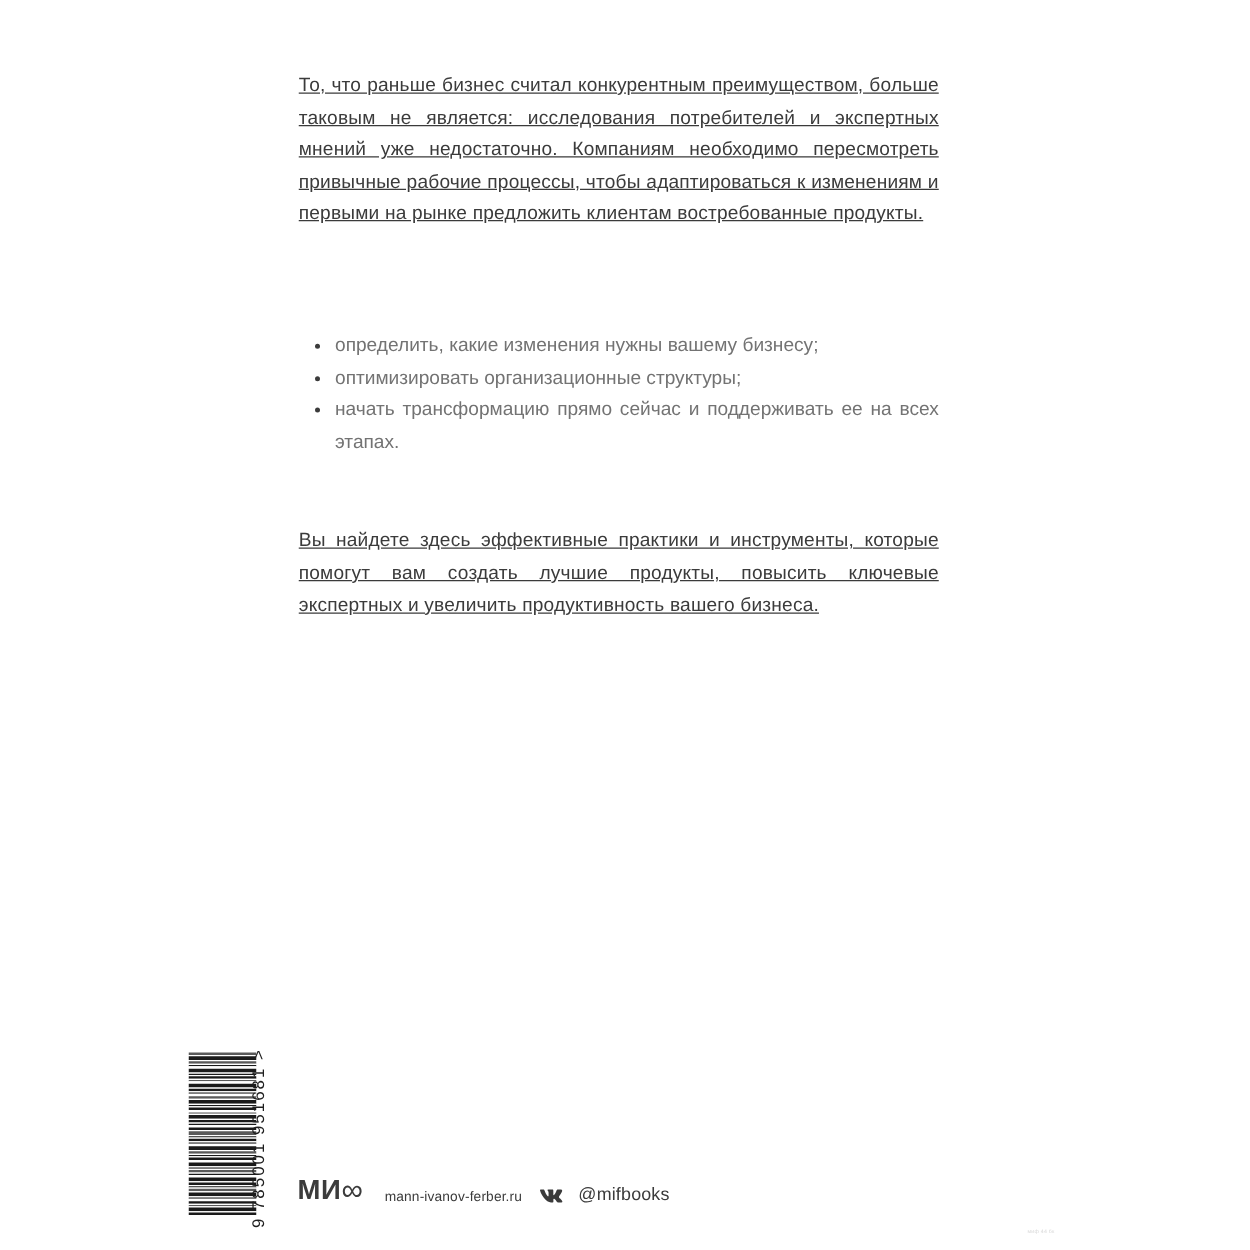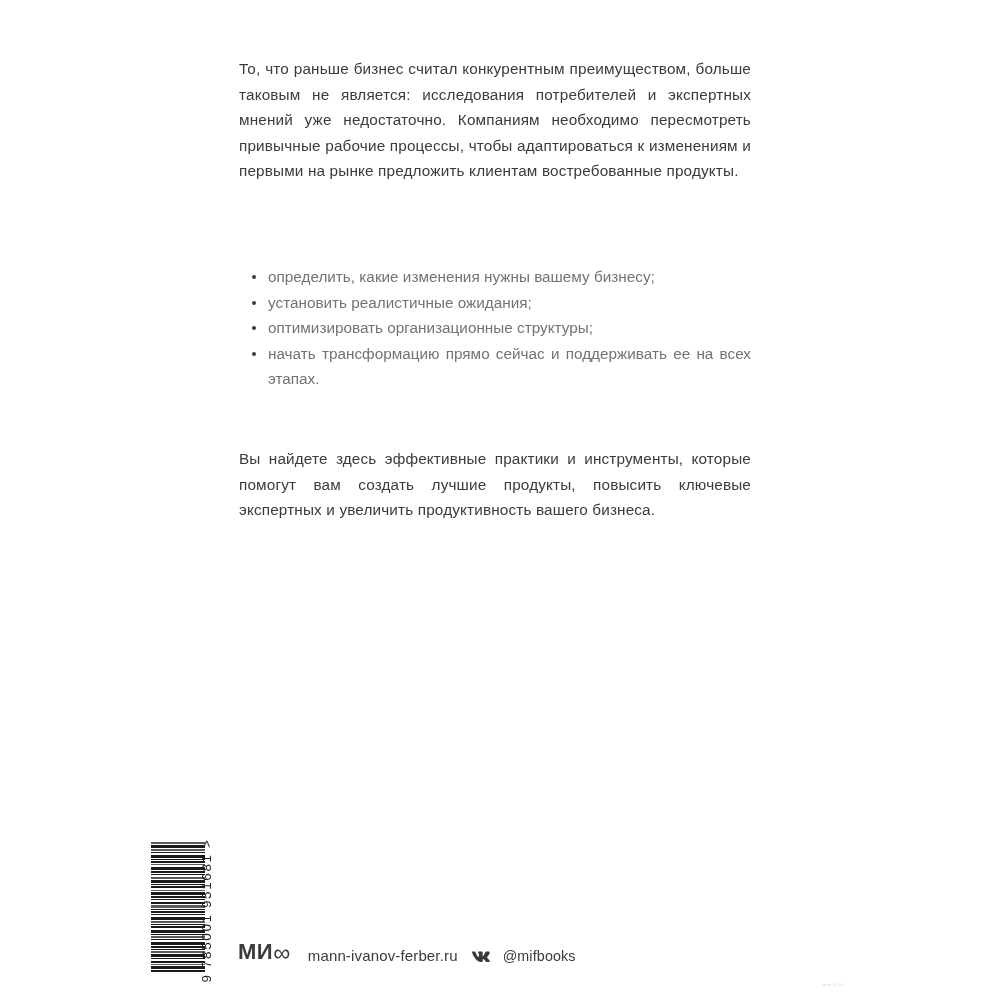--- a/index.html
+++ b/index.html
@@ -32,20 +32,21 @@
   }
 
   .para {
     font-size: 15.3px;
     line-height: 25.6px;
     text-align: justify;
     text-justify: inter-word;
     color: #3b3b3b;
     margin: 0;
     letter-spacing: 0.01em;
+    text-decoration: underline;
   }
 
   .gap-para { height: 52px; }
   .gap-list-top { height: 28px; }
   .gap-list-bottom { height: 54px; }
 
   .bullets {
     list-style: none;
     margin: 0;
     padding: 0;
@@ -138,21 +139,21 @@
   .mif-logo .inf {
     font-size: 24px;
     font-weight: 400;
     margin-left: 0px;
     line-height: 1;
     position: relative;
     top: 0.5px;
   }
   .site {
     margin-left: 17px;
-    font-size: 15px;
+    font-size: 11px;
     color: #3b3b3b;
     letter-spacing: 0.01em;
   }
   .vk-icon {
     margin-left: 14px;
     display: inline-flex;
     align-items: center;
   }
   .handle {
     margin-left: 12px;
@@ -181,21 +182,20 @@
 
     <p class="para">То, что раньше бизнес считал конкурентным преимуществом, больше таковым не является: исследования потребителей и экспертных мнений уже недостаточно. Компаниям необходимо пересмотреть привычные рабочие процессы, чтобы адаптироваться к изменениям и первыми на рынке предложить клиентам востребованные продукты.</p>
 
     <div class="gap-para"></div>
 
 
     <div class="gap-list-top"></div>
 
     <ul class="bullets">
       <li>определить, какие изменения нужны вашему бизнесу;</li>
-      <li>установить реалистичные ожидания;</li>
       <li>оптимизировать организационные структуры;</li>
       <li>начать трансформацию прямо сейчас и поддерживать ее на всех этапах.</li>
     </ul>
 
     <div class="gap-list-bottom"></div>
 
     <p class="para">Вы найдете здесь эффективные практики и инструменты, которые помогут вам создать лучшие продукты, повысить ключевые экспертных и увеличить продуктивность вашего бизнеса.</p>
 
   </div>
 

